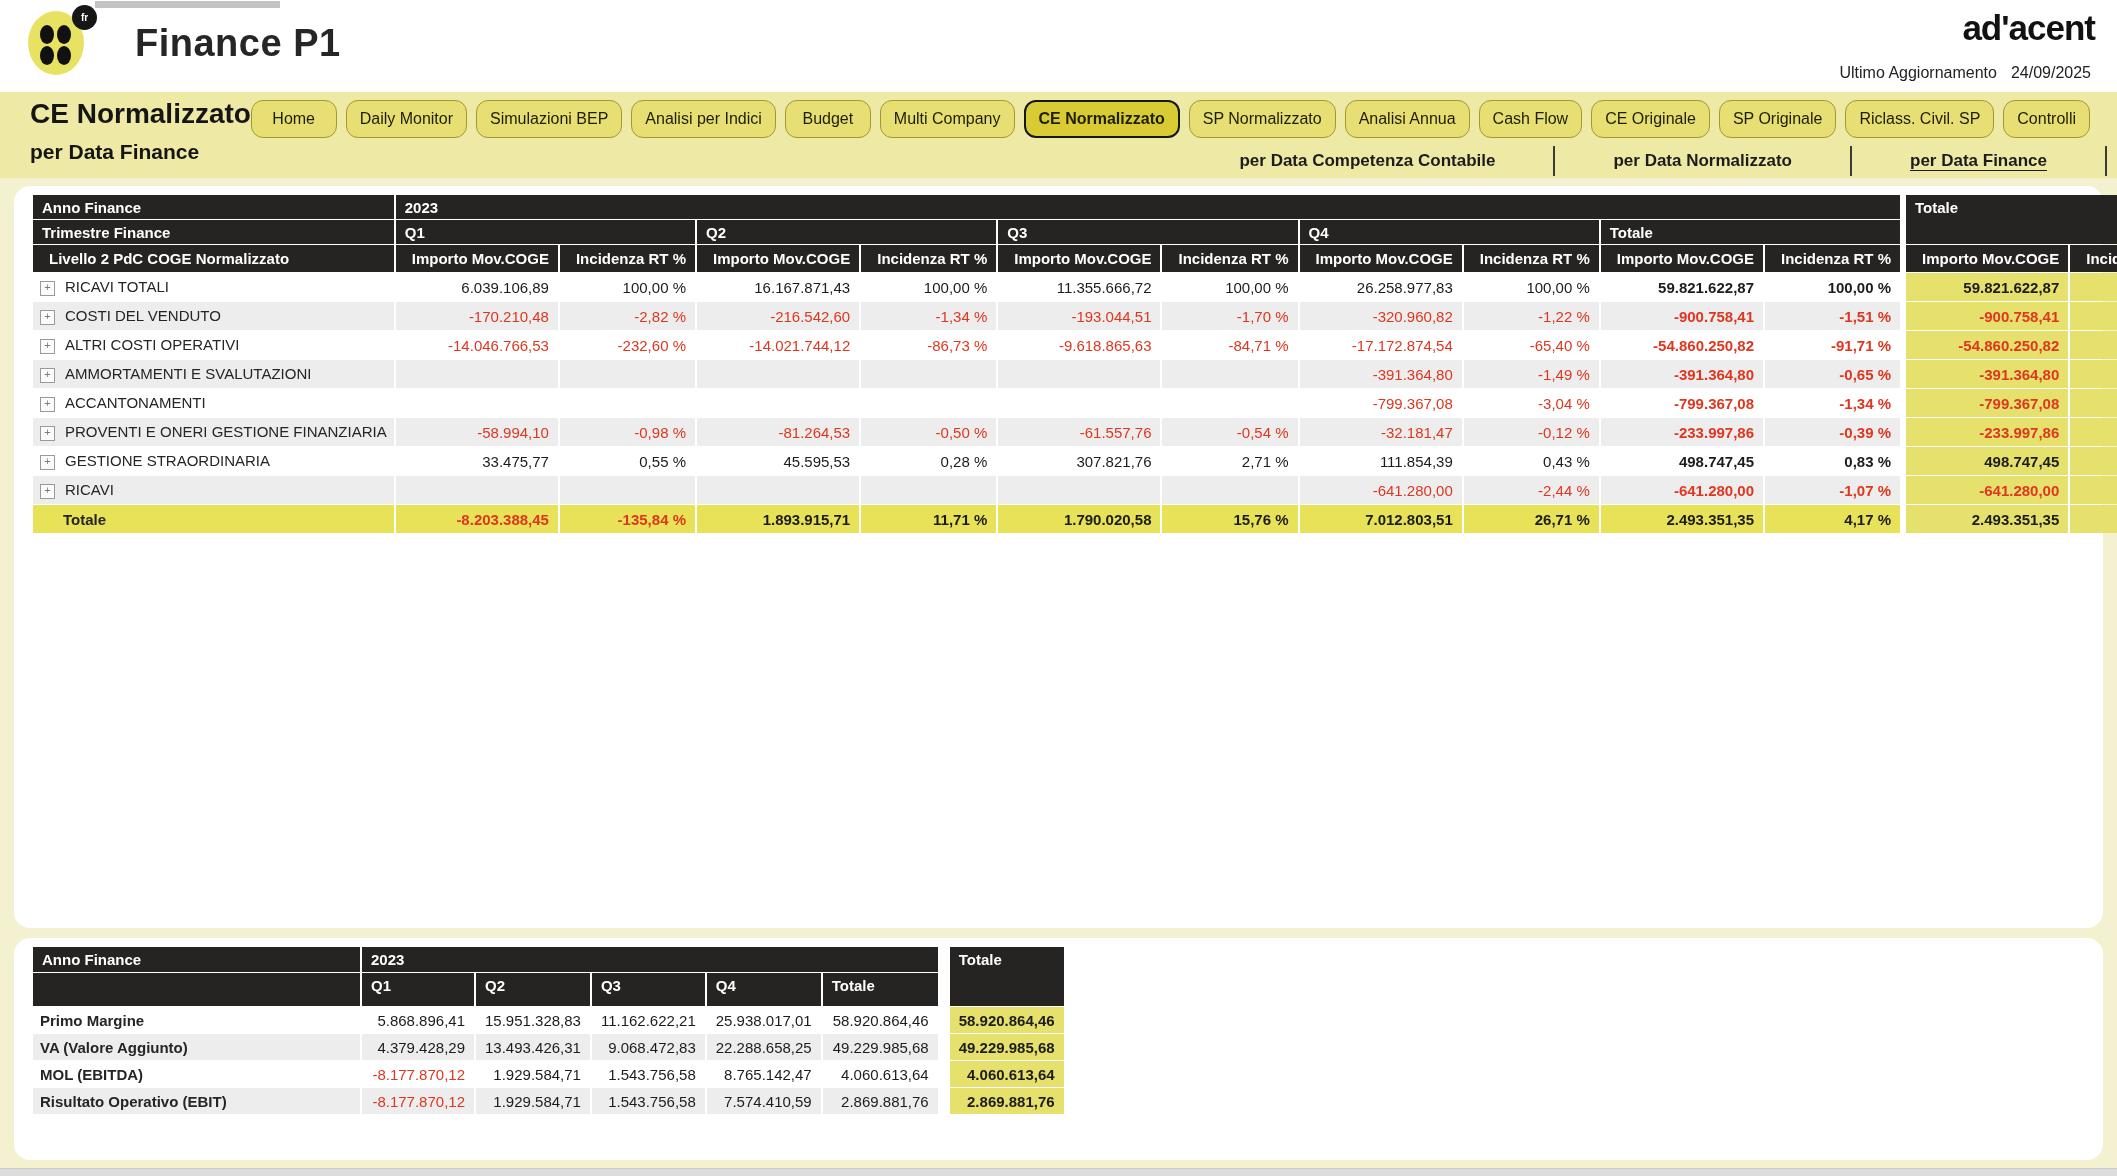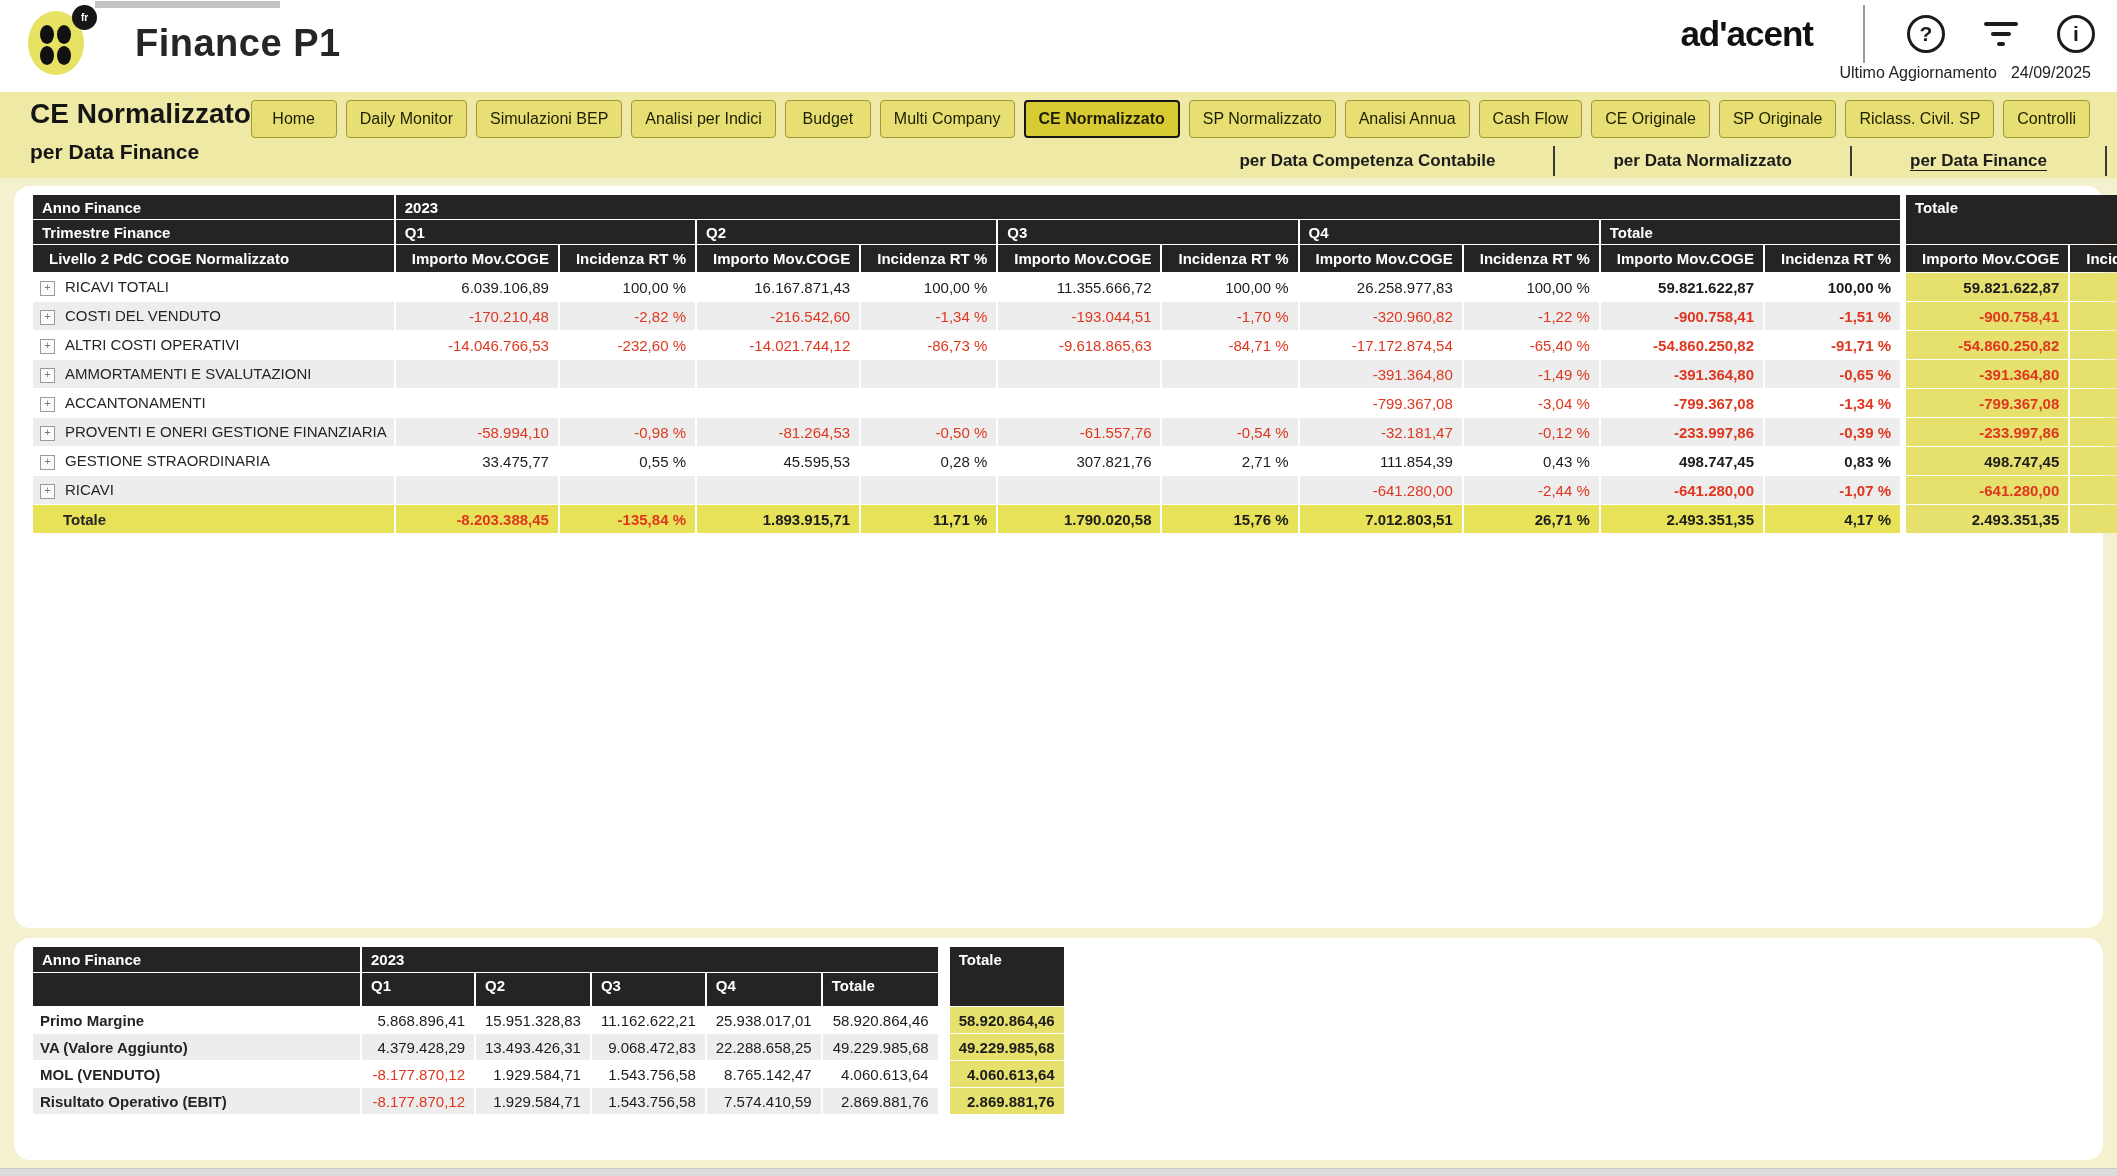--- a/index.html
+++ b/index.html
@@ -8,37 +8,37 @@
 
   
   .tophdr{position:absolute;left:0;top:0;width:2117px;height:92px;background:#ffffff;}
   .logo-wrap{position:absolute;left:28px;top:9px;width:78px;height:74px;}
   .logo-circle{position:absolute;left:0;top:2px;width:56px;height:64px;background:#e7e261;border-radius:50%;}
   .logo-dots{position:absolute;left:12px;top:14px;width:32px;height:40px;display:grid;grid-template-columns:1fr 1fr;grid-template-rows:1fr 1fr;gap:1px;}
   .logo-dots i{display:block;width:14px;height:19px;background:#111;border-radius:50%;}
   .logo-badge{position:absolute;left:44px;top:-4px;width:25px;height:25px;background:#161616;border-radius:50%;color:#fff;font-size:10px;font-weight:700;display:flex;align-items:center;justify-content:center;}
   .app-title{position:absolute;left:135px;top:22px;font-size:38px;font-weight:700;color:#262626;letter-spacing:0.5px;}
   .hdr-right{position:absolute;right:22px;top:8px;display:flex;flex-direction:column;align-items:flex-end;}
-  .hdr-right-top{display:flex;align-items:center;gap:36px;height:52px;}
+  .hdr-right-top{display:flex;gap:36px;height:52px;flex-direction:column;}
   .brand{font-size:35px;font-weight:800;color:#111;letter-spacing:-1px;}
   .hdr-divider{width:2px;height:58px;background:#9a9a9a;margin:0 6px 0 14px;}
   .cicon{width:38px;height:38px;border:3px solid #1c1c1c;border-radius:50%;display:flex;align-items:center;justify-content:center;font-size:21px;font-weight:700;color:#1c1c1c;box-sizing:border-box;}
   .filter-icon{width:40px;height:38px;display:flex;flex-direction:column;align-items:center;justify-content:center;gap:6px;}
   .filter-icon b{display:block;height:4px;background:#1c1c1c;border-radius:2px;}
   .filter-icon b:nth-child(1){width:34px;}
   .filter-icon b:nth-child(2){width:20px;}
   .filter-icon b:nth-child(3){width:8px;}
   .last-update{margin-top:4px;font-size:16px;color:#222;display:flex;gap:14px;padding-right:4px;}
 
   
   .banner{position:absolute;left:0;top:92px;width:2117px;height:86px;background:#eee9a4;}
   .pg-title{position:absolute;left:30px;top:6px;font-size:28px;font-weight:800;color:#151515;}
   .pg-subtitle{position:absolute;left:30px;top:48px;font-size:21px;font-weight:800;color:#151515;}
   .navrow{position:absolute;right:27px;top:8px;display:flex;gap:9px;}
-  .navbtn{height:38px;min-width:86px;padding:0 13px;background:#e7df74;border:1px solid #a29934;border-radius:4px;display:flex;align-items:center;justify-content:center;font-size:16px;color:#1e1e00;cursor:pointer;box-sizing:border-box;white-space:nowrap;}
+  .navbtn{height:38px;min-width:86px;padding:0 13px;background:#e7df74;border:1px solid #a29934;border-radius:12px;display:flex;align-items:center;justify-content:center;font-size:16px;color:#1e1e00;cursor:pointer;box-sizing:border-box;white-space:nowrap;}
   .navbtn.active{background:#d9cb33;border:2px solid #161616;font-weight:800;}
   .subnavrow{position:absolute;right:10px;top:54px;display:flex;align-items:center;gap:0;}
   .subnav-item{font-size:17px;font-weight:600;color:#1c1c1c;padding:0 58px;cursor:pointer;white-space:nowrap;}
   .subnav-item.active{font-weight:800;text-decoration:underline;text-underline-offset:4px;}
   .subnav-div{width:2px;height:30px;background:#3a3a3a;}
 
   
   .panel{position:absolute;background:#ffffff;border-radius:16px;}
   #panel-main{left:14px;top:186px;width:2089px;height:742px;}
   #panel-kpi{left:14px;top:938px;width:2089px;height:222px;}
@@ -359,21 +359,21 @@
       <tr class="krow stripe">
         <td class="lab cell">VA (Valore Aggiunto)</td>
         <td class="num cell">4.379.428,29</td>
         <td class="num cell">13.493.426,31</td>
         <td class="num cell">9.068.472,83</td>
         <td class="num cell">22.288.658,25</td>
         <td class="num cell">49.229.985,68</td>
         <td class="num gt">49.229.985,68</td>
       </tr>
       <tr class="krow">
-        <td class="lab cell">MOL (VENDUTO)</td>
+        <td class="lab cell">MOL (EBITDA)</td>
         <td class="num cell neg">-8.177.870,12</td>
         <td class="num cell">1.929.584,71</td>
         <td class="num cell">1.543.756,58</td>
         <td class="num cell">8.765.142,47</td>
         <td class="num cell">4.060.613,64</td>
         <td class="num gt">4.060.613,64</td>
       </tr>
       <tr class="krow stripe">
         <td class="lab cell">Risultato Operativo (EBIT)</td>
         <td class="num cell neg">-8.177.870,12</td>

